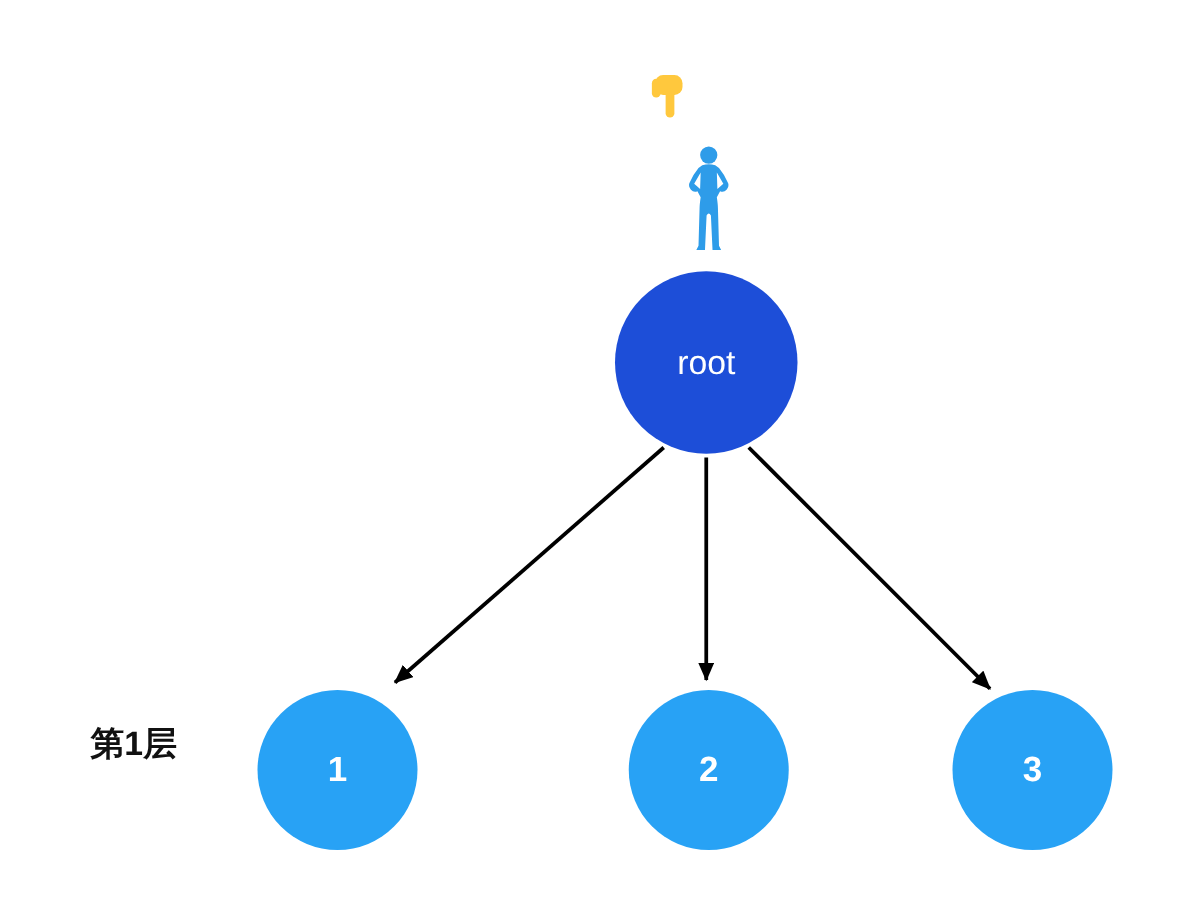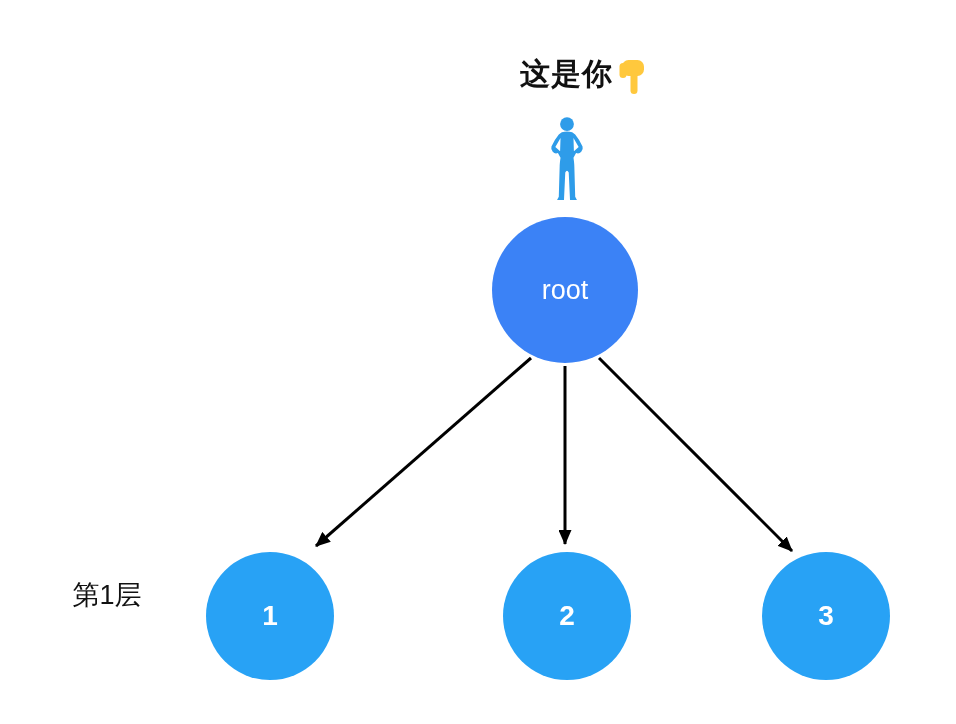--- a/index.html
+++ b/index.html
@@ -21,31 +21,30 @@
     color:#ffffff;
   }
   .node-root{left:492px;top:217px;width:146px;height:146px;font-size:27px;font-weight:400;}
   .node-child{top:552px;width:128px;height:128px;font-size:28px;font-weight:600;}
   .node-child.c1{left:206px;}
   .node-child.c2{left:503px;}
   .node-child.c3{left:762px;}
   .edges{position:absolute;left:0;top:0;width:956px;height:724px;pointer-events:none;}
   .level-label{
     position:absolute;left:18px;top:576px;width:178px;
-    text-align:center;font-size:27px;font-weight:400;color:#111111;line-height:38px;
+    text-align:center;font-size:27px;font-weight:700;color:#111111;line-height:38px;
     white-space:nowrap;
   }
 </style>
 </head>
 <body>
 
 <div class="canvas">
 
   <div class="title">
-    <span>这是你</span>
     <svg class="hand-icon" viewBox="0 0 27 38" aria-hidden="true">
       <g fill="#FFC83D">
         <rect x="4" y="3" width="22" height="16" rx="6.5"></rect>
         <rect x="1.5" y="6" width="7" height="15" rx="3.5"></rect>
         <rect x="12.5" y="14" width="7" height="23" rx="3.5"></rect>
       </g>
     </svg>
   </div>
 
   <svg class="person-icon" viewBox="0 0 44 100" aria-hidden="true">
@@ -67,21 +66,21 @@
     <defs>
       <marker id="arrowhead" markerUnits="userSpaceOnUse" markerWidth="16" markerHeight="13" refX="14" refY="6.5" orient="auto">
         <path d="M0,0 L15,6.5 L0,13 Z" fill="#000000"></path>
       </marker>
     </defs>
     <line x1="531" y1="358" x2="316" y2="546" stroke-width="3" marker-end="url(#arrowhead)" stroke="#000000"></line>
     <line x1="565" y1="366" x2="565" y2="544" stroke-width="3" marker-end="url(#arrowhead)" stroke="#000000"></line>
     <line x1="599" y1="358" x2="792" y2="551" stroke-width="3" marker-end="url(#arrowhead)" stroke="#000000"></line>
   </svg>
 
-  <div class="node node-root" style="background-color: #3b82f6; justify-content: center;">
+  <div class="node node-root" style="background-color: #1d4ed8; justify-content: center;">
     <span>root</span>
   </div>
 
   <div class="node node-child c1" style="background-color: rgb(40, 162, 245);">
     <span>1</span>
   </div>
   <div class="node node-child c2" style="background-color: rgb(40, 162, 245);">
     <span>2</span>
   </div>
   <div class="node node-child c3" style="background-color: rgb(40, 162, 245);">

